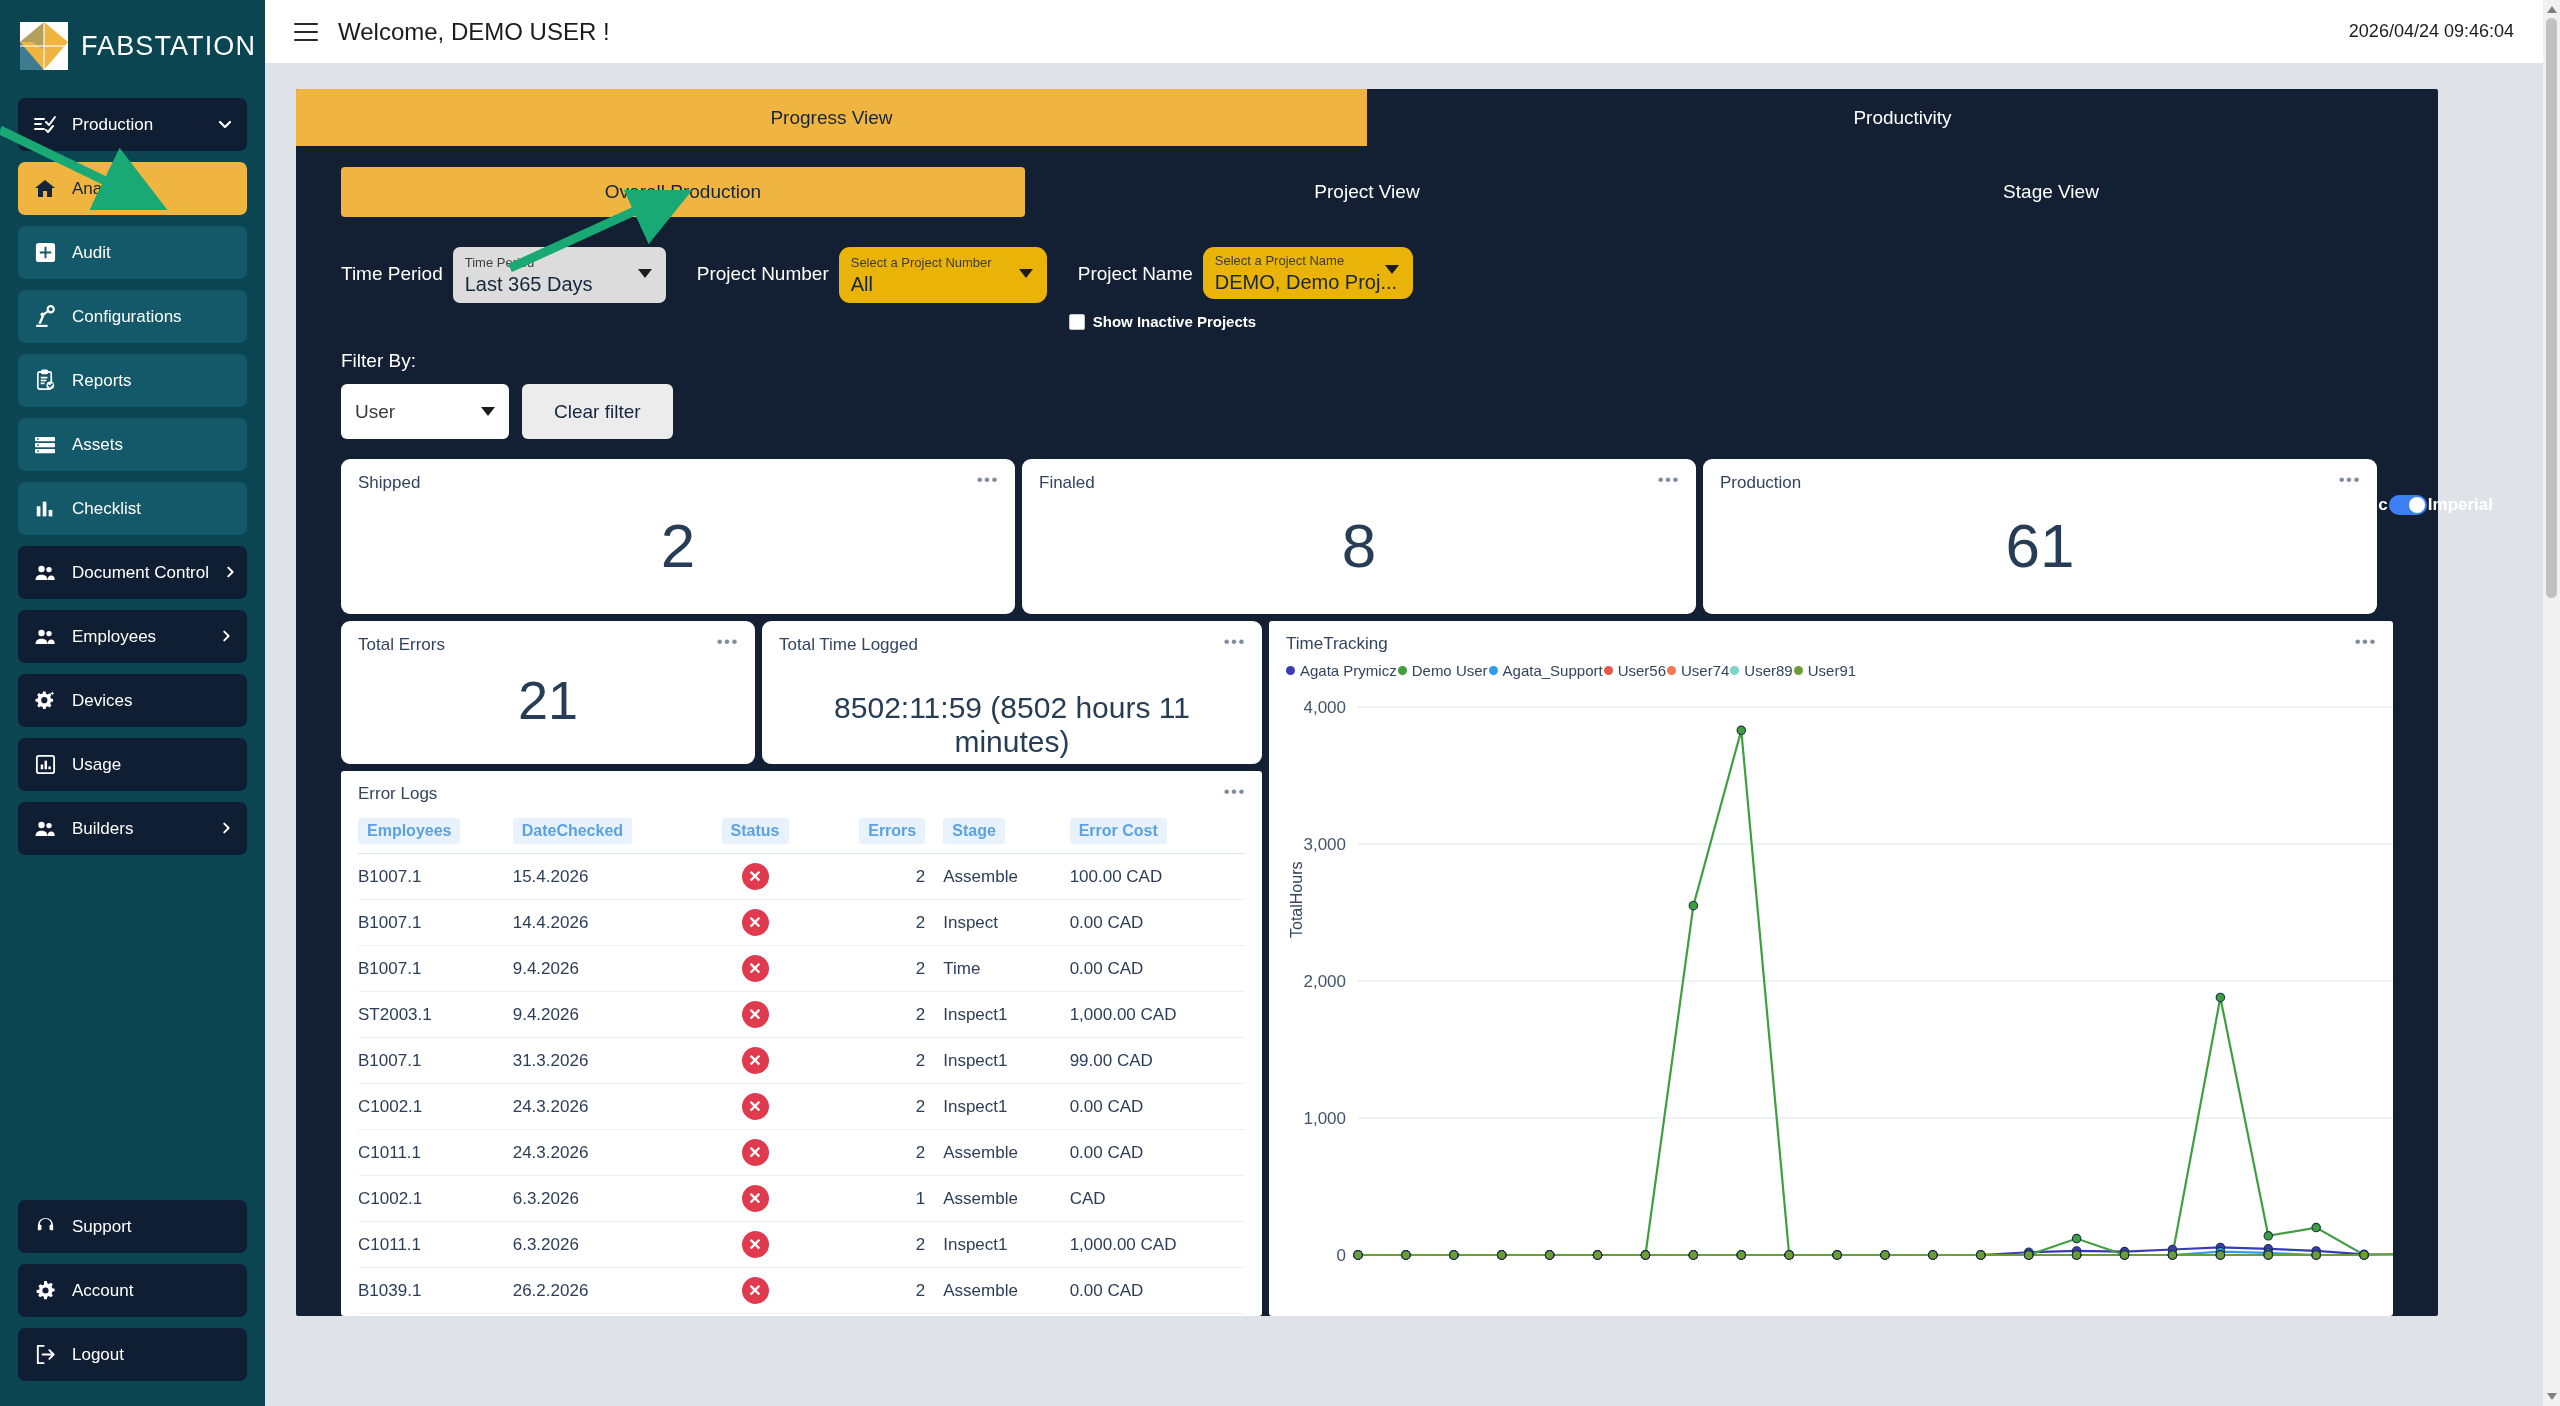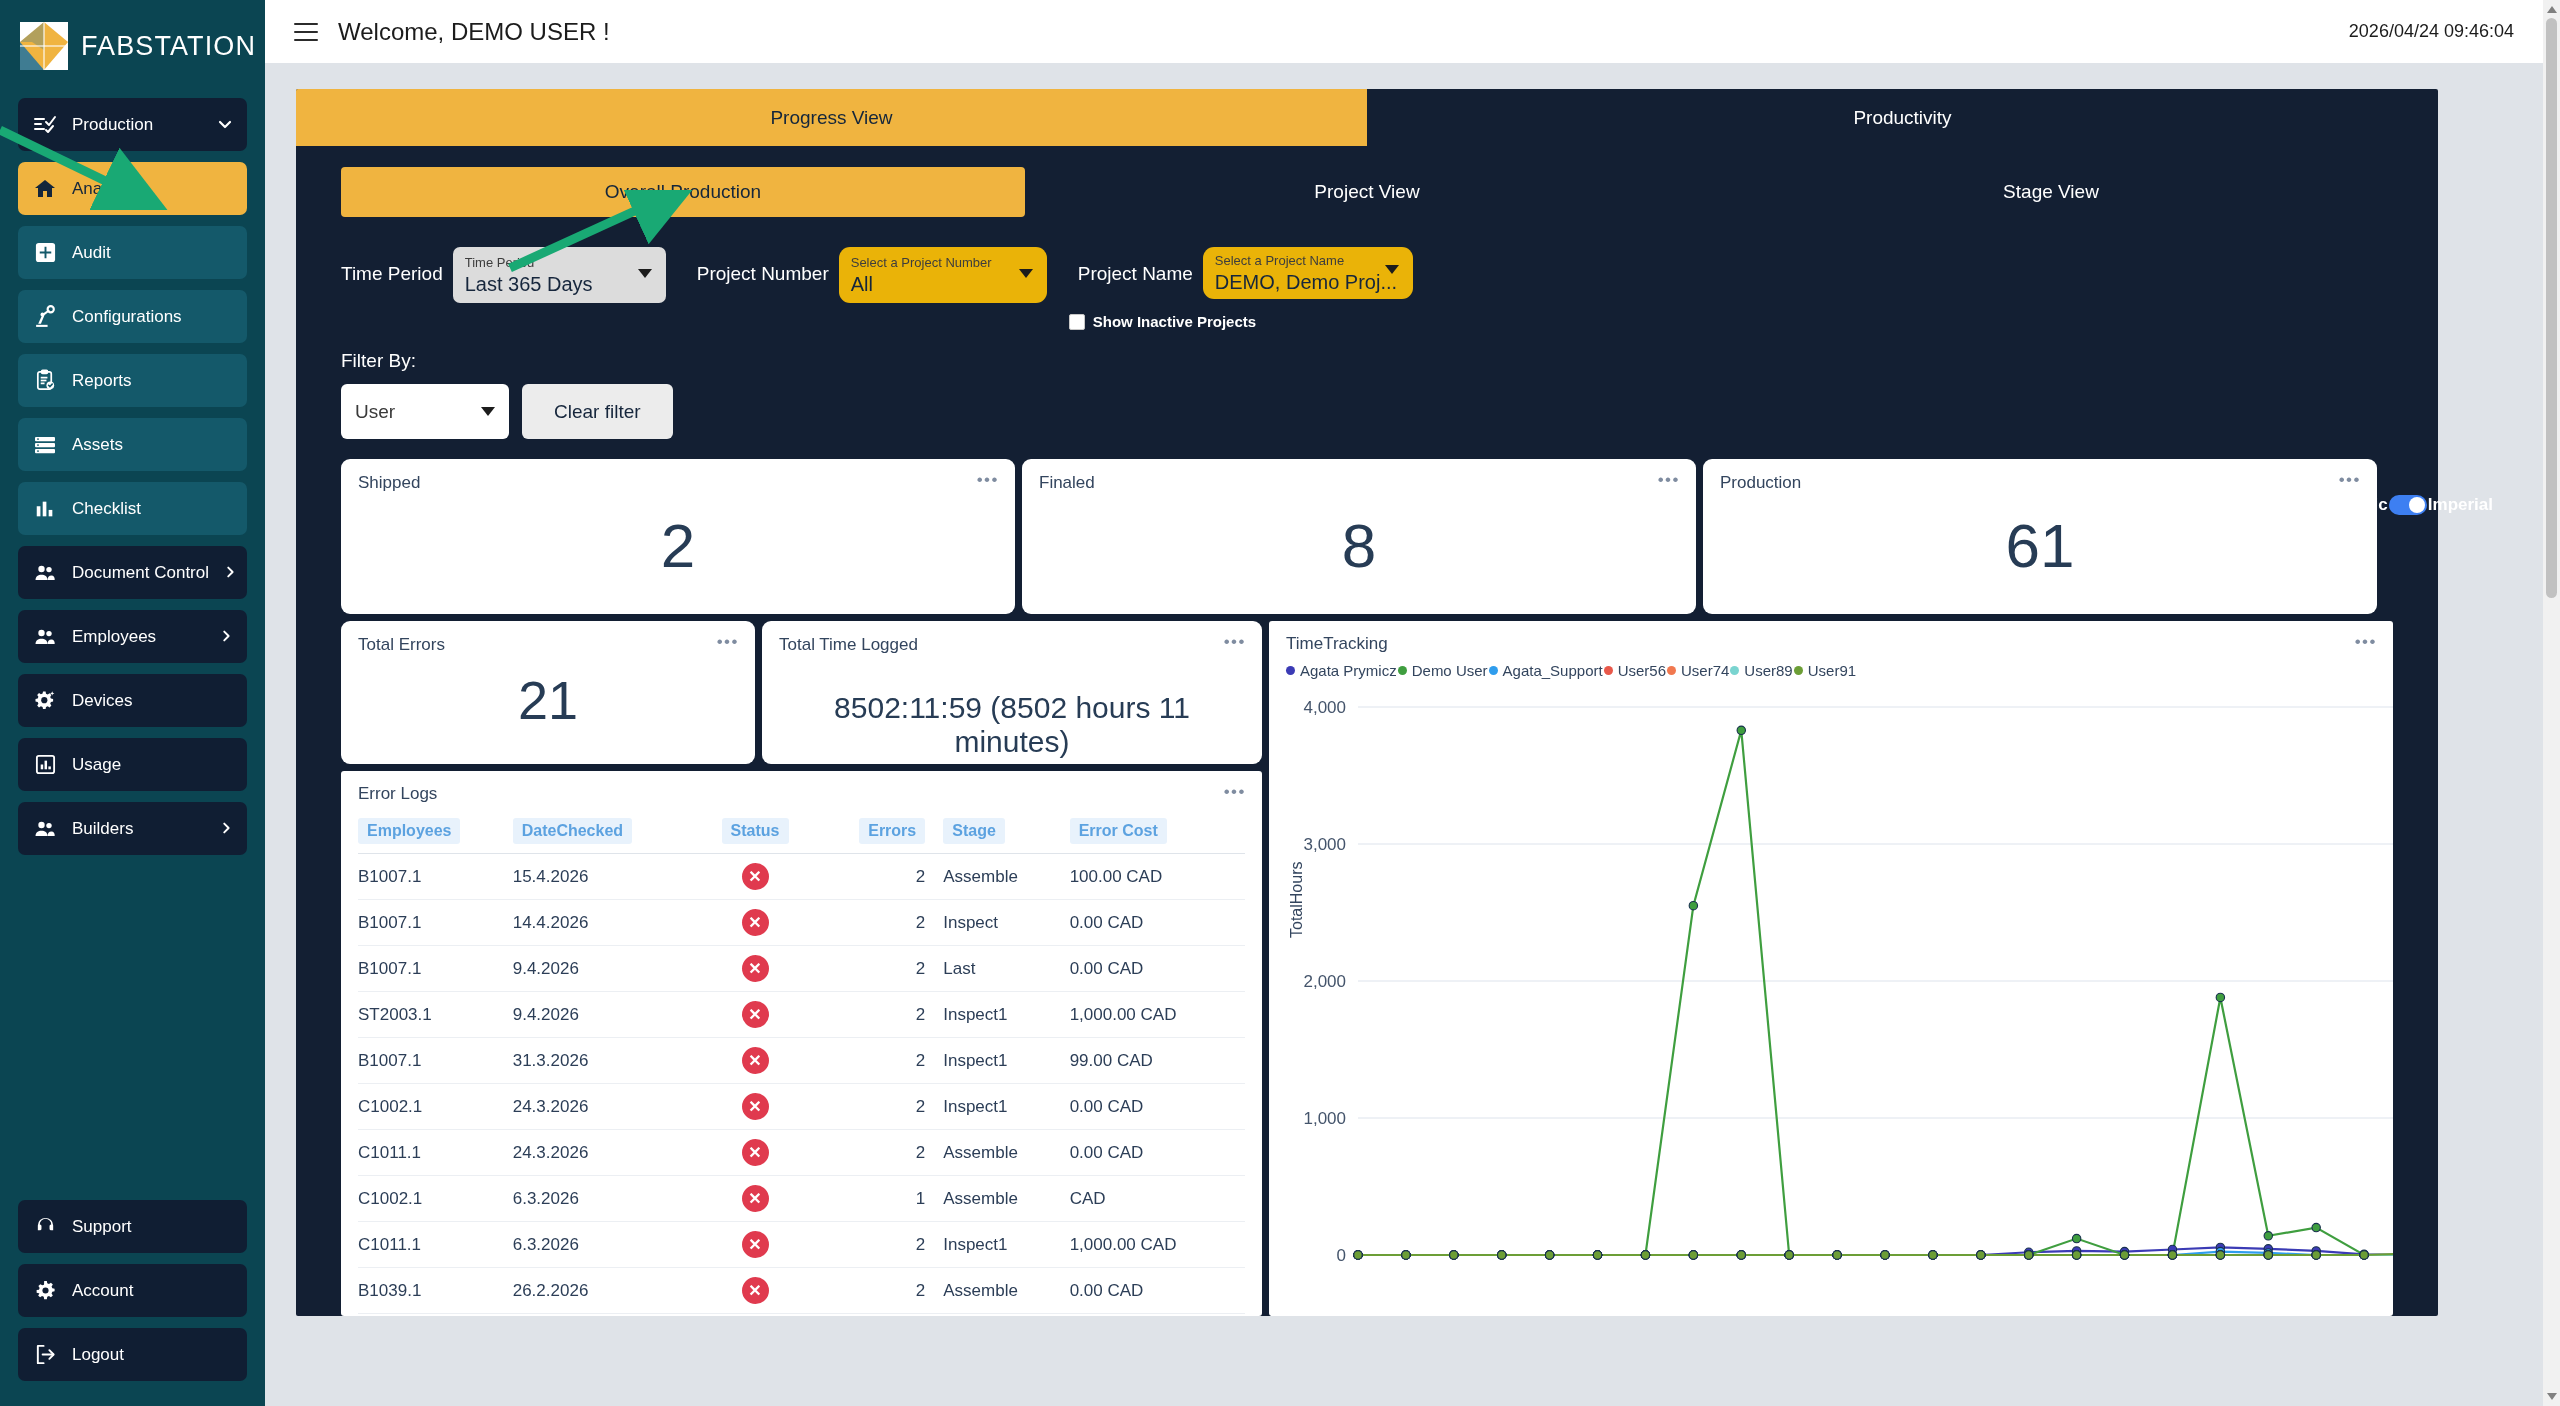--- a/index.html
+++ b/index.html
@@ -544,21 +544,21 @@
                         <td class="col-status"><span class="xbadge">✕</span></td>
                         <td class="col-errors">2</td>
                         <td class="col-stage">Inspect</td>
                         <td class="col-cost">0.00 CAD</td>
                       </tr>
                       <tr>
                         <td class="col-assembly">B1007.1</td>
                         <td class="col-date">9.4.2026</td>
                         <td class="col-status"><span class="xbadge">✕</span></td>
                         <td class="col-errors">2</td>
-                        <td class="col-stage">Last</td>
+                        <td class="col-stage">Time</td>
                         <td class="col-cost">0.00 CAD</td>
                       </tr>
                       <tr>
                         <td class="col-assembly">ST2003.1</td>
                         <td class="col-date">9.4.2026</td>
                         <td class="col-status"><span class="xbadge">✕</span></td>
                         <td class="col-errors">2</td>
                         <td class="col-stage">Inspect1</td>
                         <td class="col-cost">1,000.00 CAD</td>
                       </tr>

